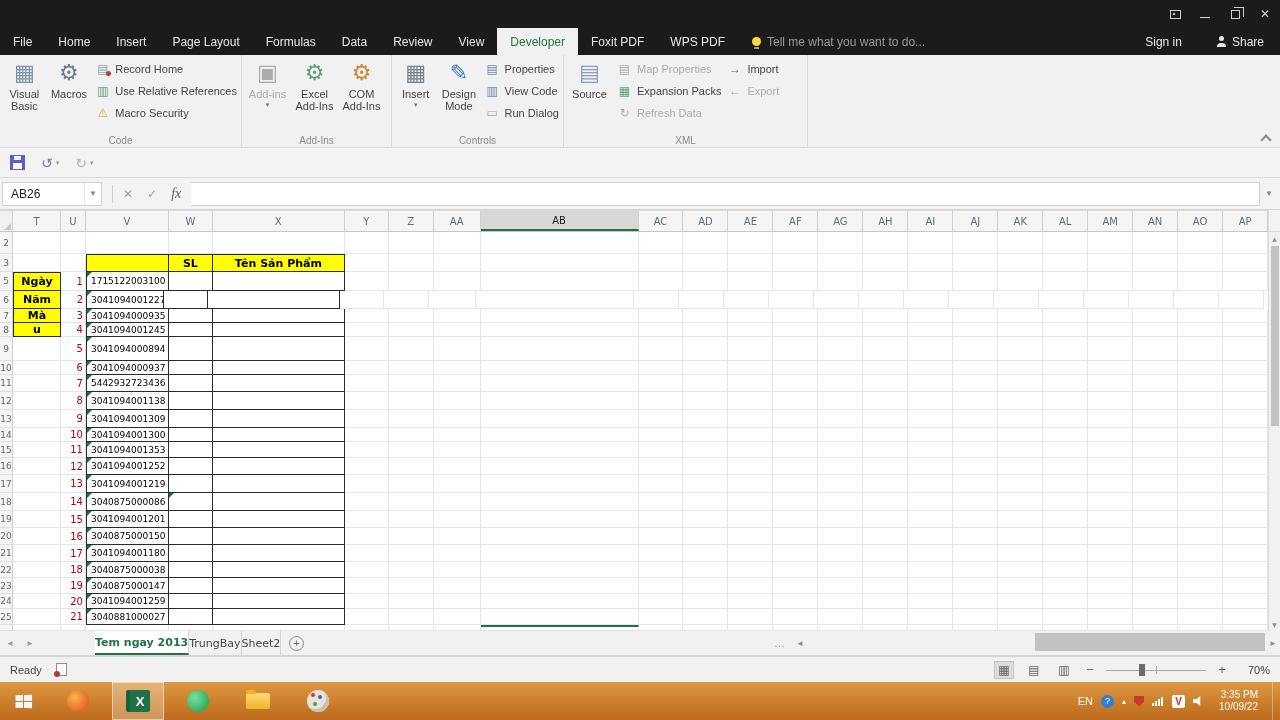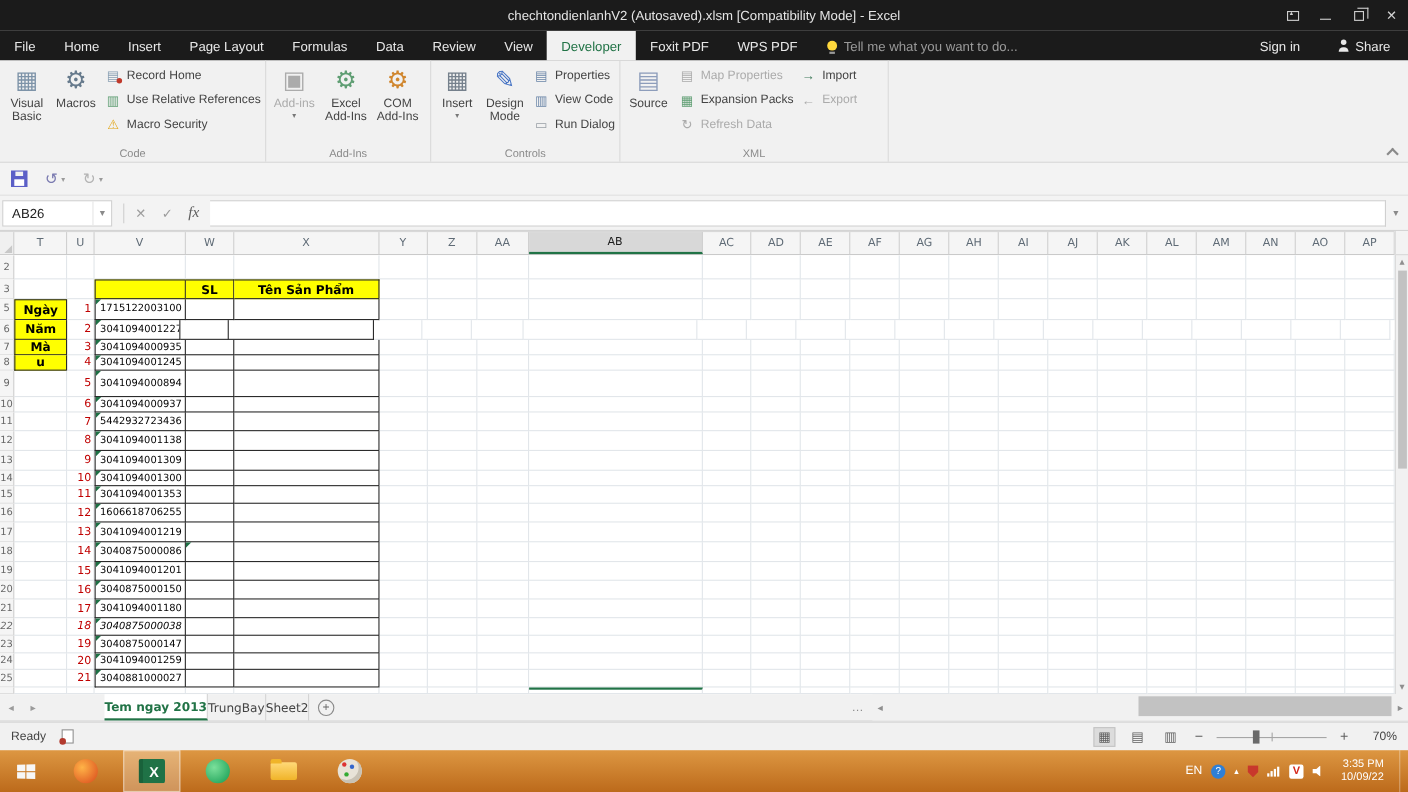--- a/index.html
+++ b/index.html
@@ -166,21 +166,20 @@
   .speaker { width:12px; height:10px; background:#fff; clip-path:polygon(0 30%,30% 30%,60% 0,60% 100%,30% 70%,0 70%); }
   .clock { text-align:right; font-size:10px; line-height:12px; padding-left:6px; }
   .showdesk { width:8px; height:38px; border-left:1px solid rgba(255,255,255,.35); margin-left:6px; }
 
   .grid-font { font-family:"DejaVu Sans","Liberation Sans",sans-serif; }
 </style>
 </head>
 <body>
 
 <div class="titlebar">
-  <div class="tb-title">chechtondienlanhV2 (Autosaved).xlsm  [Compatibility Mode] - Excel</div>
   <div class="tb-controls">
     <div class="tb-btn">
         <span class="rdo-icon"></span>
       </div>
     <div class="tb-btn">
         <span class="min-icon"></span>
       </div>
     <div class="tb-btn">
         <span class="max-icon"></span>
       </div>
@@ -718,21 +717,21 @@
           <div class="cell" style="width: 45px;"></div>
           <div class="cell" style="width: 45px;"></div>
           <div class="cell" style="width: 45px;"></div>
           <div class="cell" style="width: 45px;"></div>
           <div class="cell" style="width: 45px;"></div>
         </div>
         <div class="g-row" style="height: 17px;">
           <div class="row-h">16</div>
           <div class="cell" style="width: 48px;"></div>
           <div class="cell unum" style="width: 25px;">12</div>
-          <div class="cell tbl bl vnum err" style="width: 83px;">1606618706255</div>
+          <div class="cell tbl bl vnum err" style="width: 83px;">3041094001252</div>
           <div class="cell tbl" style="width: 44px;"></div>
           <div class="cell tbl" style="width: 132px;"></div>
           <div class="cell" style="width: 44px;"></div>
           <div class="cell" style="width: 45px;"></div>
           <div class="cell" style="width: 47px;"></div>
           <div class="cell" style="width: 158px;"></div>
           <div class="cell" style="width: 45px;"></div>
           <div class="cell" style="width: 45px;"></div>
           <div class="cell" style="width: 45px;"></div>
           <div class="cell" style="width: 45px;"></div>
@@ -870,21 +869,21 @@
           <div class="cell" style="width: 45px;"></div>
           <div class="cell" style="width: 45px;"></div>
           <div class="cell" style="width: 45px;"></div>
           <div class="cell" style="width: 45px;"></div>
           <div class="cell" style="width: 45px;"></div>
           <div class="cell" style="width: 45px;"></div>
           <div class="cell" style="width: 45px;"></div>
           <div class="cell" style="width: 45px;"></div>
           <div class="cell" style="width: 45px;"></div>
         </div>
-        <div class="g-row" style="height: 16px; font-style: italic;">
+        <div class="g-row" style="height: 16px;">
           <div class="row-h">22</div>
           <div class="cell" style="width: 48px;"></div>
           <div class="cell unum" style="width: 25px;">18</div>
           <div class="cell tbl bl vnum err" style="width: 83px;">3040875000038</div>
           <div class="cell tbl" style="width: 44px;"></div>
           <div class="cell tbl" style="width: 132px;"></div>
           <div class="cell" style="width: 44px;"></div>
           <div class="cell" style="width: 45px;"></div>
           <div class="cell" style="width: 47px;"></div>
           <div class="cell" style="width: 158px;"></div>

